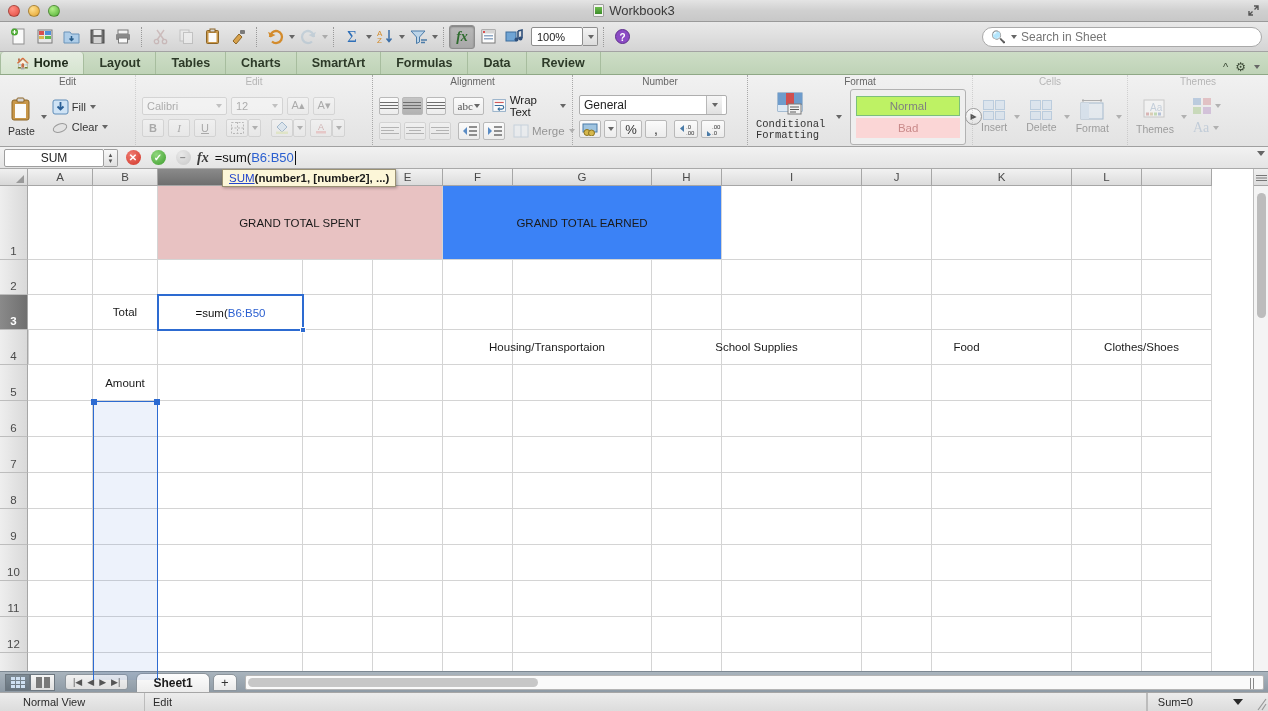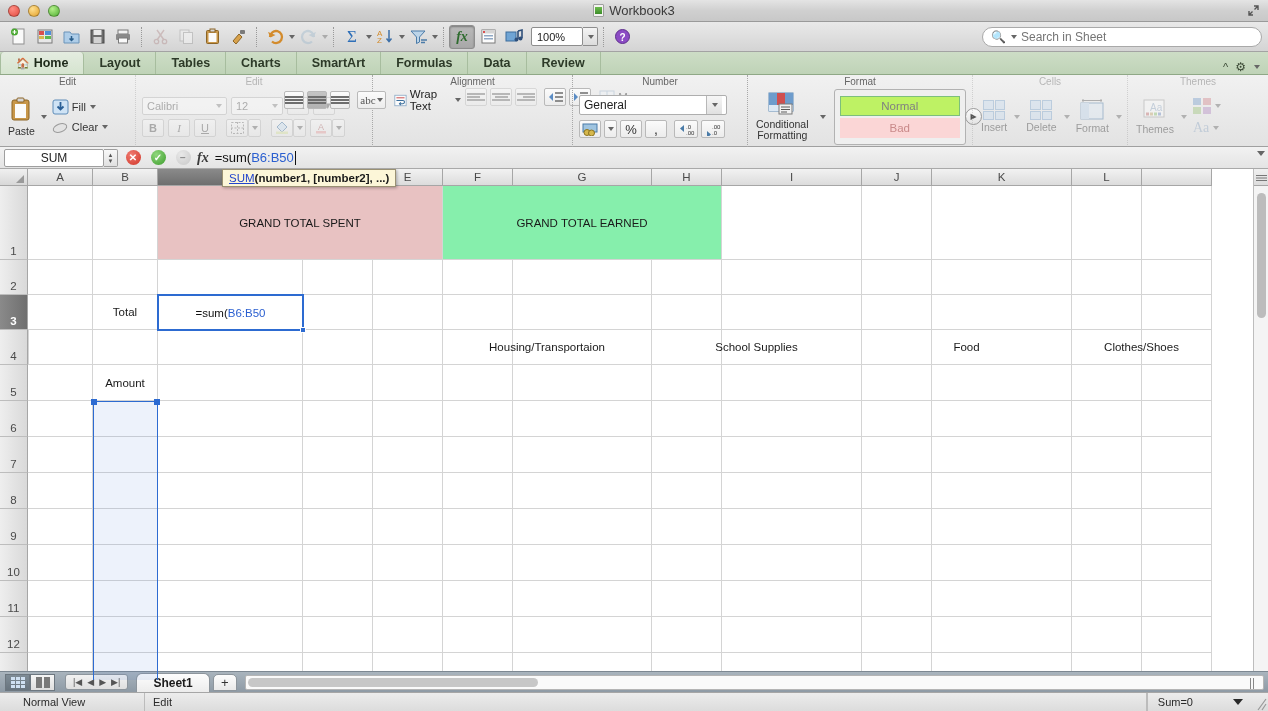--- a/index.html
+++ b/index.html
@@ -240,21 +240,21 @@
   .rowhead.active {
     background: linear-gradient(90deg,#8a8a8a,#6f6f6f); color: #fff; font-weight: 600;
   }
   .grid-clip { position: absolute; left: 28px; top: 17px; right: 0; bottom: 0; overflow: hidden; }
   .cell {
     position: absolute; border-right: 1px solid #d4d4d4; border-bottom: 1px solid #d4d4d4;
     font-size: 11.5px; color: #1a1a1a; display: flex; align-items: center;
     justify-content: center; overflow: hidden; white-space: nowrap;
   }
   .cell.spent  { background: #e8c2c2; }
-  .cell.earned { background: #86efac; align-items: center; }
+  .cell.earned { background: #3b82f6; align-items: center; }
 
   .active-cell {
     position: absolute; border: 2px solid #2d6bd1; background: #fff; z-index: 6;
     display: flex; align-items: center; justify-content: center;
     font-size: 11.5px; color: #111;
   }
   .active-handle {
     position: absolute; width: 6px; height: 6px; background: #2d6bd1;
     right: -4px; bottom: -4px; border: 1px solid #fff;
   }
@@ -645,21 +645,21 @@
             <div class="sqbtn" style="width:13px;">
                 <span class="caret-sm"></span>
               </div>
           </div>
         </div>
       </div>
     </div>
 
     <div class="rgroup" style="width:200px;">
       <div class="rglabel">Alignment</div>
-      <div class="rgbody" style="flex-direction:row;align-items:flex-start;gap:4px;justify-content:center;">
+      <div class="rgbody" style="flex-direction:column;align-items:flex-start;gap:4px;justify-content:center;">
         <div style="display:flex;gap:3px;align-items:center;">
           <div class="sqbtn">
               <span class="align-ico">
                 <i style="width:100%"></i>
                 <i style="width:100%"></i>
                 <i style="width:100%"></i>
               </span>
             </div>
           <div class="sqbtn on">
               <span class="align-ico">
@@ -789,21 +789,21 @@
               <rect x="2" y="1" width="8" height="6" fill="#6e9ccc"></rect>
               <rect x="10" y="1" width="8" height="6" fill="#d04f4f"></rect>
               <rect x="18" y="1" width="8" height="6" fill="#6e9ccc"></rect>
               <rect x="2" y="7" width="8" height="6" fill="#6e9ccc"></rect>
               <rect x="10" y="7" width="8" height="6" fill="#d04f4f"></rect>
               <rect x="18" y="7" width="8" height="6" fill="#6e9ccc"></rect>
               <rect x="2" y="13" width="24" height="6" fill="#dce8f4"></rect>
               <rect x="12" y="12" width="13" height="10" fill="#f2f2f2" stroke="#7a7a7a"></rect>
               <path d="M14 15h9M14 17.5h9M14 20h6" stroke="#5a5a5a"></path>
             </svg>
-          <span class="lbl" style="line-height:11px;text-align:center;">
+          <span class="lbl" style="line-height:11px;text-align:left;font-family:Liberation Mono, monospace;">
             <span>Conditional</span><br>
             <span>Formatting</span>
           </span>
         </div>
         <span class="caret-sm"></span>
         <div class="stylebox">
           <div class="style-row style-normal">
               <span>Normal</span>
             </div>
           <div class="style-row style-bad">

